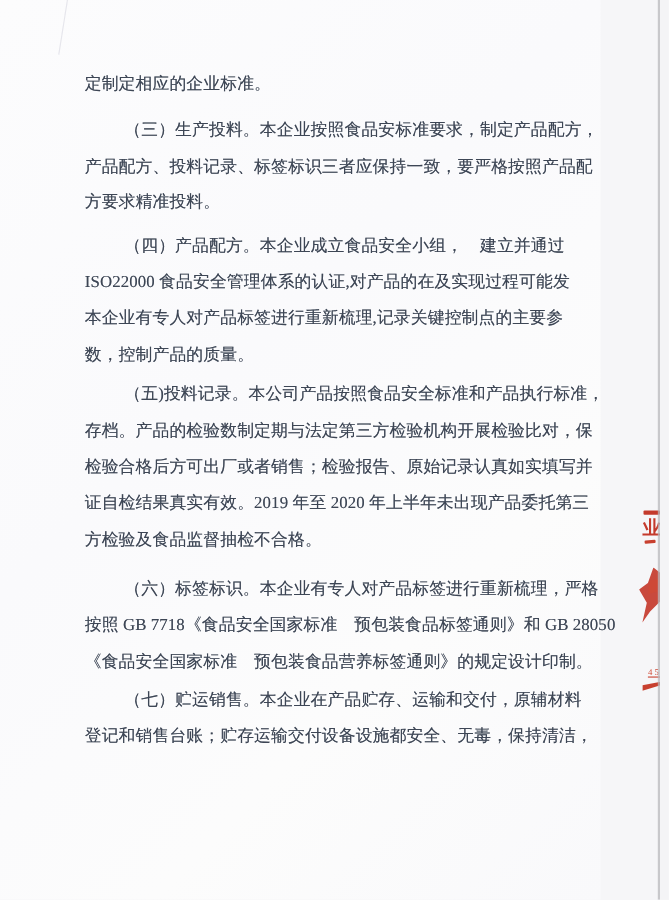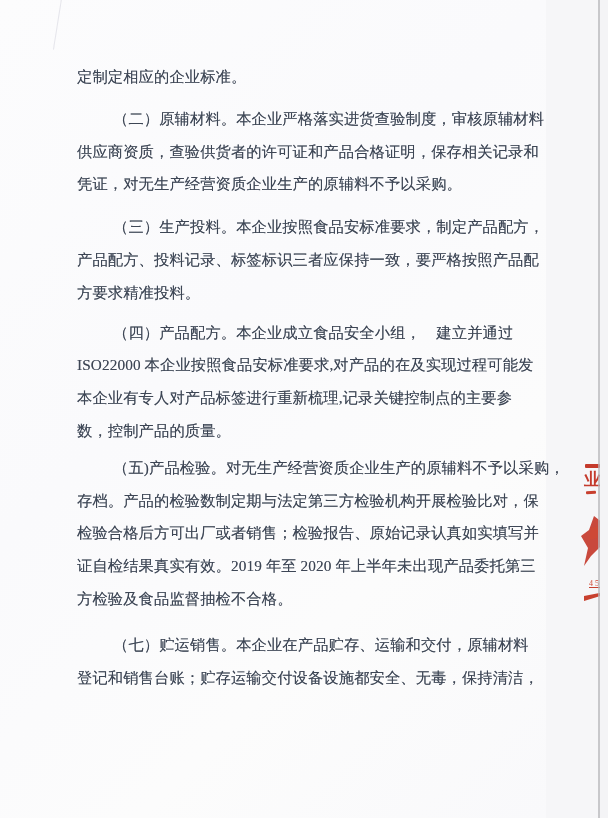--- a/index.html
+++ b/index.html
@@ -100,21 +100,21 @@
   .stamp-frag-b {
     position: absolute;
     left: 581px;
     top: 516px;
     width: 27px;
     height: 52px;
   }
   .stamp-frag-c {
     position: absolute;
     left: 584px;
-    top: 579px;
+    top: 607px;
     width: 24px;
     color: #c8402f;
     text-decoration: underline;
   }
   .stamp-frag-c .tiny-note {
     font-size: 8px;
     line-height: 9px;
     letter-spacing: 2px;
     display: block;
     margin-left: 5px;
@@ -127,47 +127,47 @@
 <div class="scan-page">
 
   <div class="crease-mark"></div>
 
   <div class="doc-body">
 
     <div class="doc-paragraph" style="margin-bottom:9px">
       <div class="doc-line">定制定相应的企业标准。</div>
     </div>
 
-    <div class="doc-paragraph" style="margin-bottom:10px">
-      <div class="doc-line indent">（二）原辅材料。本企业严格落实进货查验制度，审核原辅材料</div>
-      <div class="doc-line">供应商资质，查验供货者的许可证和产品合格证明，保存相关记录和</div>
-      <div class="doc-line">凭证，对无生产经营资质企业生产的原辅料不予以采购。</div>
-    </div>
 
     <div class="doc-paragraph" style="margin-bottom:7px">
       <div class="doc-line indent">（三）生产投料。本企业按照食品安标准要求，制定产品配方，</div>
       <div class="doc-line">产品配方、投料记录、标签标识三者应保持一致，要严格按照产品配</div>
       <div class="doc-line">方要求精准投料。</div>
     </div>
 
     <div class="doc-paragraph" style="margin-bottom:4px">
       <div class="doc-line indent">（四）产品配方。本企业成立食品安全小组，　建立并通过</div>
-      <div class="doc-line">ISO22000 本企业按照食品安标准要求,对产品的在及实现过程可能发</div>
+      <div class="doc-line">ISO22000 食品安全管理体系的认证,对产品的在及实现过程可能发</div>
       <div class="doc-line">本企业有专人对产品标签进行重新梳理,记录关键控制点的主要参</div>
       <div class="doc-line">数，控制产品的质量。</div>
     </div>
 
     <div class="doc-paragraph" style="margin-bottom:13px">
-      <div class="doc-line indent">（五)产品检验。对无生产经营资质企业生产的原辅料不予以采购，</div>
+      <div class="doc-line indent">（五)投料记录。本公司产品按照食品安全标准和产品执行标准，</div>
       <div class="doc-line">存档。产品的检验数制定期与法定第三方检验机构开展检验比对，保</div>
       <div class="doc-line">检验合格后方可出厂或者销售；检验报告、原始记录认真如实填写并</div>
       <div class="doc-line">证自检结果真实有效。2019 年至 2020 年上半年未出现产品委托第三</div>
       <div class="doc-line">方检验及食品监督抽检不合格。</div>
     </div>
 
+    <div class="doc-paragraph" style="margin-bottom:2px">
+      <div class="doc-line indent">（六）标签标识。本企业有专人对产品标签进行重新梳理，严格</div>
+      <div class="doc-line">按照 GB 7718《食品安全国家标准　预包装食品标签通则》和 GB 28050</div>
+      <div class="doc-line">《食品安全国家标准　预包装食品营养标签通则》的规定设计印制。</div>
+    </div>
 
     <div class="doc-paragraph" style="margin-bottom:0">
       <div class="doc-line indent">（七）贮运销售。本企业在产品贮存、运输和交付，原辅材料</div>
       <div class="doc-line">登记和销售台账；贮存运输交付设备设施都安全、无毒，保持清洁，</div>
     </div>
 
   </div>
 
   <div class="stamp-frag-a">
     <div class="bar-top"></div>

